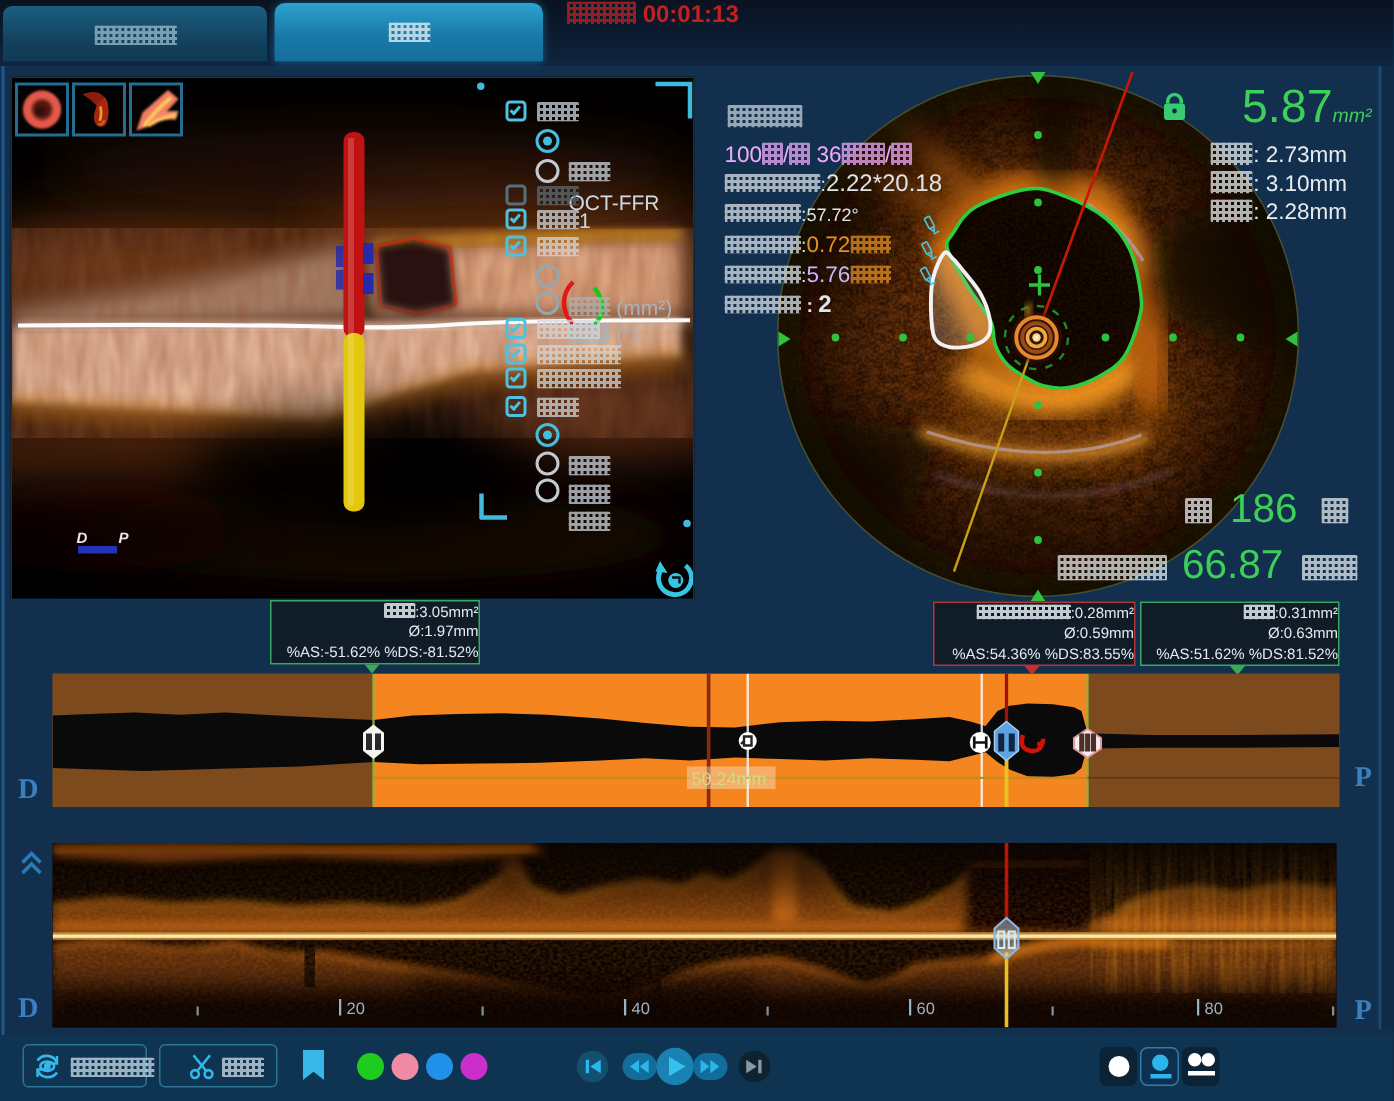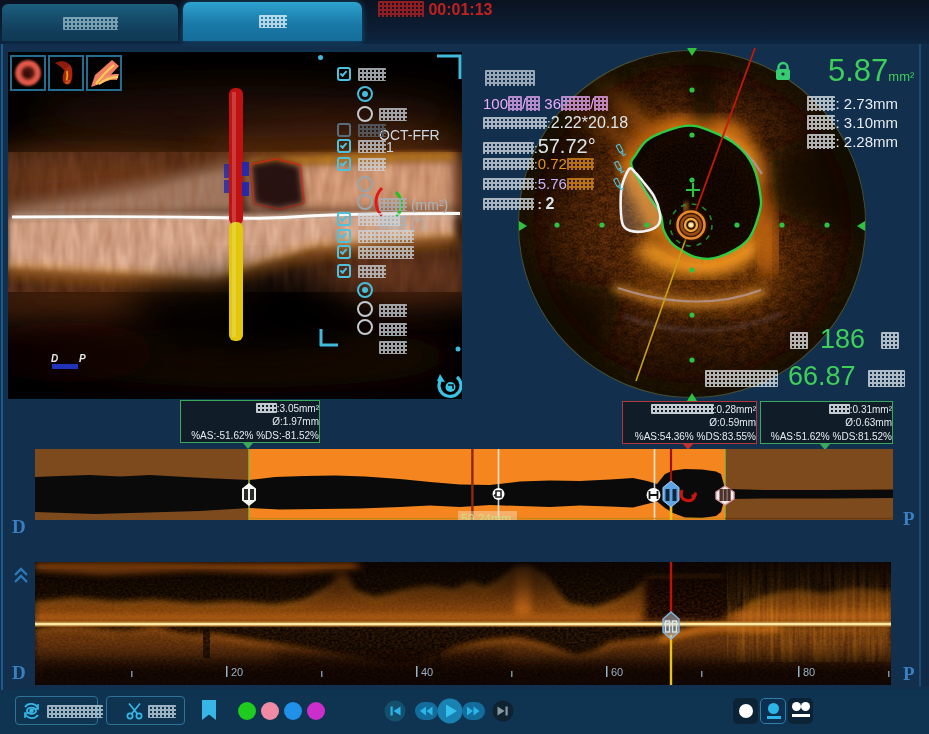--- a/index.html
+++ b/index.html
@@ -35,21 +35,21 @@
 .octt{color:#dde4ea;font-size:13px;white-space:nowrap;}
 .grn{color:#3ecf58;}
 
 .tip{position:absolute;height:43px;background:rgba(17,28,40,.96);border:1.5px solid #3aa85a;
  color:#e4eaee;font-size:10px;text-align:right;line-height:13.4px;padding-top:1px;white-space:nowrap;}
 .tip .z{opacity:.85;}
 .tip.red{border-color:#b23737;}
 .tri{position:absolute;width:0;height:0;border-left:5.5px solid transparent;border-right:5.5px solid transparent;border-top:6.5px solid #3aa85a;}
 .tri.red{border-top-color:#c03030;}
 
-#strip{left:35px;top:449px;width:858px;height:71px;background:#7c4a1c;overflow:hidden;}
+#strip{left:35px;top:449px;width:858px;height:89px;background:#7c4a1c;overflow:hidden;}
 
 #lview{left:35px;top:562px;width:856px;height:123px;background:#0e0603;overflow:hidden;}
 .dp{color:#3a7fc0;font-family:"Liberation Serif",serif;font-weight:bold;font-size:19px;}
 
 #tbar{left:0;top:690px;width:929px;height:44px;background:#0e3452;}
 .btn{position:absolute;top:6px;height:29px;border:1px solid #2d7396;border-radius:4px;color:#cfe0e8;font-size:14px;}
 .dot{position:absolute;top:12px;width:18px;height:18px;border-radius:50%;}
 </style></head>
 <body>
 <div id="page">
@@ -413,25 +413,25 @@
  <rect x="0" y="6" width="14" height="11" rx="2" fill="#38cc72"></rect>
  <path d="M2.5,6 v-1.5 a4.5,4.5 0 0 1 9,0 v1.5" stroke="#38cc72" stroke-width="2.4" fill="none"></path>
  <circle cx="7" cy="11" r="1.6" fill="#0c2a3c"></circle>
 </g>
 </svg>
 </div>
 
 <div class="ab octt" style="left:485px;top:70px;font-size:16px;color:#c6d2da"><span class="z" style="width:50px"></span></div>
 <div class="ab octt" style="left:483px;top:95px;color:#f0abfc;font-size:15px">100<span class="z" style="width:14px"></span>/<span class="z" style="width:14px"></span> 36<span class="z" style="width:29px"></span>/<span class="z" style="width:14px"></span></div>
 <div class="ab octt" style="left:483px;top:114px"><span class="z" style="width:64px"></span>:<span style="font-size:16px">2.22*20.18</span></div>
-<div class="ab octt" style="left:483px;top:135px"><span class="z" style="width:51px"></span>:<span style="font-size:20px">57.72°</span></div>
+<div class="ab octt" style="left:483px;top:135px"><span class="z" style="width:51px"></span>:<span style="font-size:12px">57.72°</span></div>
 <div class="ab octt" style="left:483px;top:155px"><span class="z" style="width:51px"></span>:<span style="color:#e39020;font-size:15px">0.72</span><span class="z" style="width:27px;color:#e39020"></span></div>
 <div class="ab octt" style="left:483px;top:175px"><span class="z" style="width:51px"></span>:<span style="color:#c4b5fd;font-size:15px">5.76</span><span class="z" style="width:27px;color:#e39020"></span></div>
 <div class="ab octt" style="left:483px;top:195px;font-weight:bold"><span class="z" style="width:51px"></span> : <span style="font-size:16px">2</span></div>
-<div class="ab grn" style="left:828px;top:53px;font-size:31px;">5.87<span style="font-size:13px;">mm²</span></div>
+<div class="ab grn" style="left:828px;top:53px;font-size:31px;">5.87<span style="font-size:13px;font-style:italic;">mm²</span></div>
 <div class="ab octt" style="left:800px;top:95px;font-size:15px;color:#e6ecf0;width:98px;text-align:right"><span class="z" style="width:28px"></span>: 2.73mm</div>
 <div class="ab octt" style="left:800px;top:114px;font-size:15px;color:#e6ecf0;width:98px;text-align:right"><span class="z" style="width:28px"></span>: 3.10mm</div>
 <div class="ab octt" style="left:800px;top:133px;font-size:15px;color:#e6ecf0;width:98px;text-align:right"><span class="z" style="width:28px"></span>: 2.28mm</div>
 <div class="ab octt" style="left:790px;top:331px;font-size:18px;color:#e6ecf0"><span class="z" style="width:18px"></span></div>
 <div class="ab grn" style="left:820px;top:324px;font-size:27px;">186</div>
 <div class="ab octt" style="left:881px;top:331px;font-size:18px;color:#e6ecf0"><span class="z" style="width:18px"></span></div>
 <div class="ab octt" style="left:705px;top:369px;font-size:18px;color:#e6ecf0"><span class="z" style="width:73px"></span></div>
 <div class="ab grn" style="left:788px;top:361px;font-size:27px;">66.87</div>
 <div class="ab octt" style="left:868px;top:369px;font-size:18px;color:#e6ecf0"><span class="z" style="width:37px"></span></div>
 

